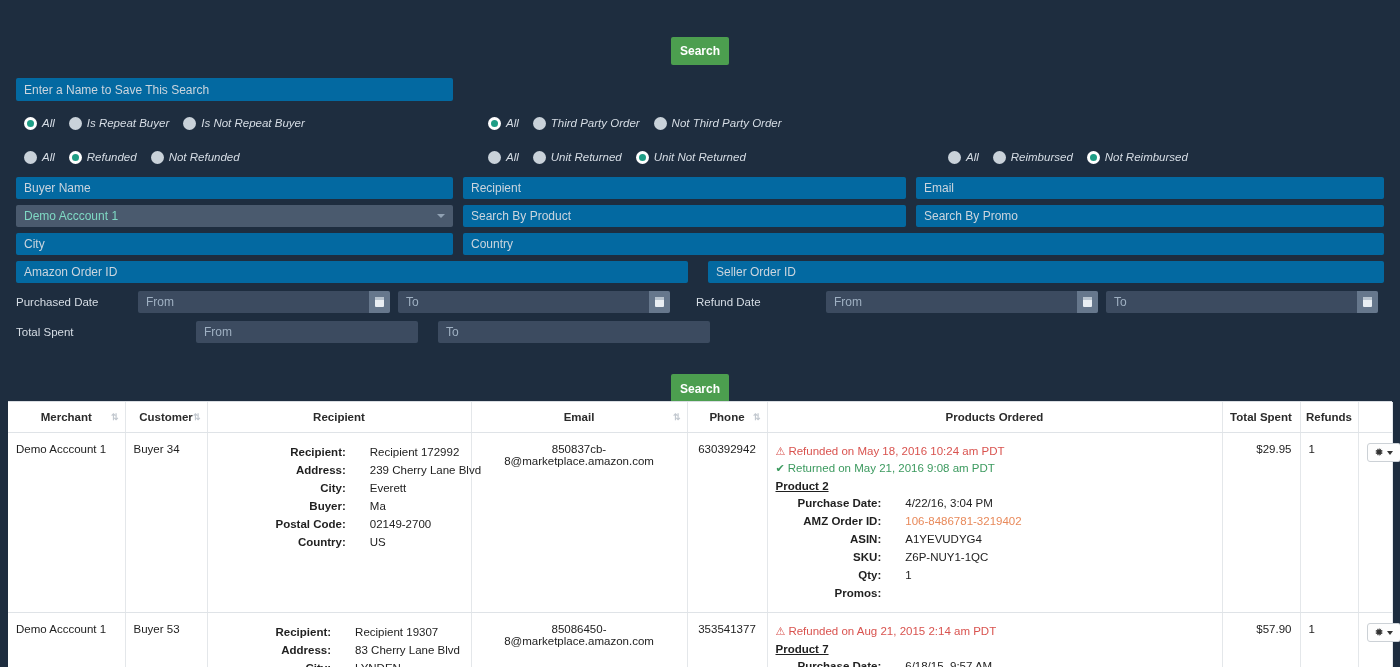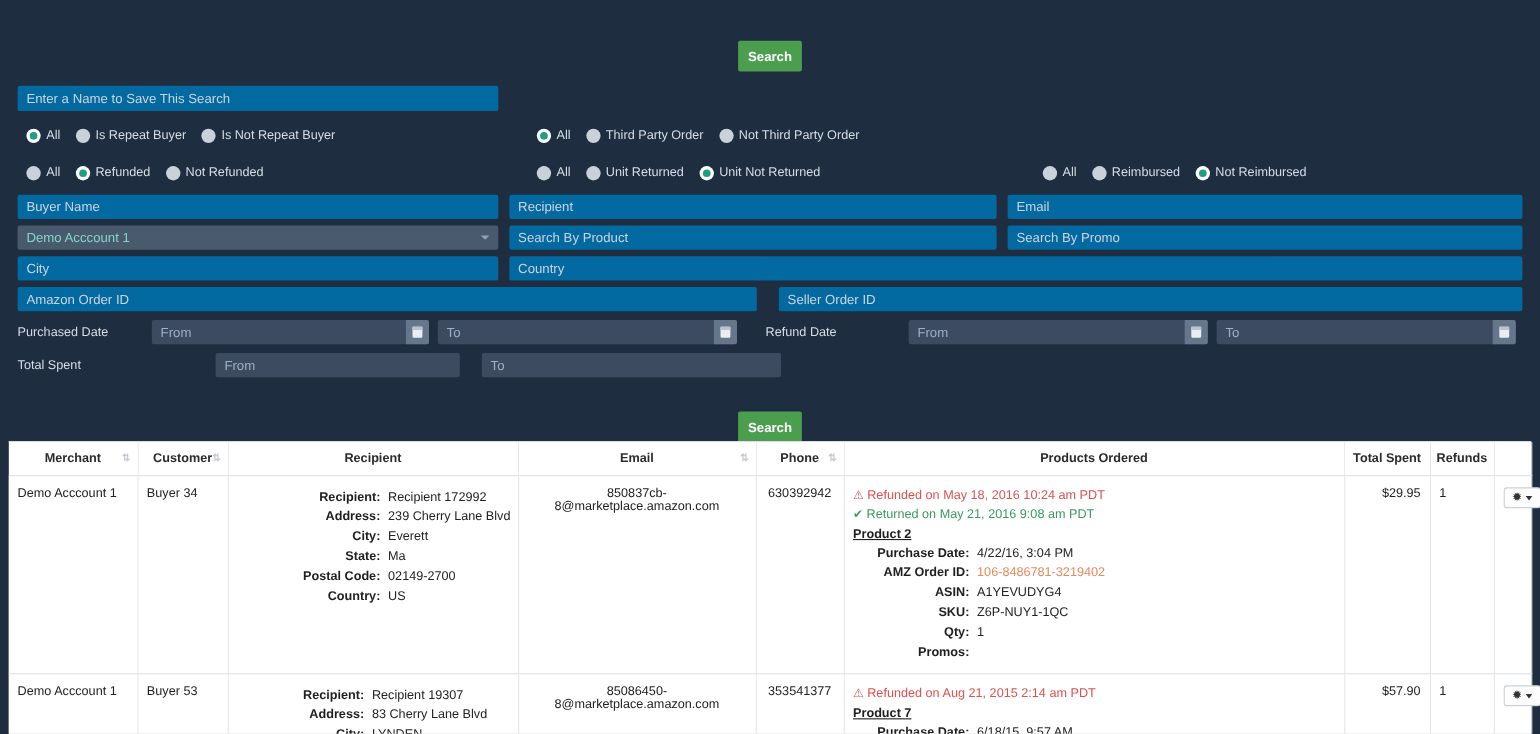--- a/index.html
+++ b/index.html
@@ -56,21 +56,21 @@
 
   .save-input { width: 437px; height: 23px; }
 
   
   .radio-row {
     display: flex;
     align-items: center;
     height: 32px;
     position: relative;
   }
-  .rg { display: flex; align-items: center; position: absolute; }
+  .rg { display: flex; align-items: center; position: absolute; font-style: italic; }
   .radio-opt {
     display: inline-flex;
     align-items: center;
     margin-right: 14px;
     cursor: pointer;
   }
   .rdo {
     width: 13px; height: 13px;
     border-radius: 50%;
     background: #c9d2da;
@@ -195,21 +195,21 @@
     border-right: 1px solid #e4e7ea;
     border-bottom: 1px solid #dfe3e7;
     background: #ffffff;
   }
   td.no-border-r { border-right: none; }
   th.no-border-r { border-right: none; }
 
   .kv { display: table; margin-left: auto; margin-right: 0; }
   .kv-row { display: table-row; }
   .kv-k, .kv-v { display: table-cell; font-size: 11.5px; padding: 1px 0; line-height: 16px; }
-  .kv-k { font-weight: bold; text-align: right; white-space: nowrap; padding-right: 7px; color: #1f1f1f; margin-top: 14px; }
+  .kv-k { font-weight: bold; text-align: right; white-space: nowrap; padding-right: 24px; color: #1f1f1f; margin-top: 14px; }
   .kv-v { text-align: left; color: #222; white-space: nowrap; }
 
   .addr-block { display: table; margin: 0 auto 0 60px; }
 
   .status-line { line-height: 17px; white-space: nowrap; font-size: 11.5px; }
   .status-refunded { color: #d9534f; }
   .status-returned { color: #3c9a5f; }
   .warn-ic { font-size: 11px; margin-right: 3px; }
   .check-ic { color: #3c9a5f; margin-right: 3px; font-size: 11px; }
   .prodname { font-weight: bold; color: #1f1f1f; margin: 3px 0 2px 0; font-size: 11.5px; text-decoration: underline; }
@@ -476,21 +476,21 @@
               </div>
             <div class="kv-row">
                 <span class="kv-k">Address:</span>
                 <span class="kv-v">239 Cherry Lane Blvd</span>
               </div>
             <div class="kv-row">
                 <span class="kv-k">City:</span>
                 <span class="kv-v">Everett</span>
               </div>
             <div class="kv-row">
-                <span class="kv-k">State:</span>
+                <span class="kv-k">Buyer:</span>
                 <span class="kv-v">Ma</span>
               </div>
             <div class="kv-row">
                 <span class="kv-k">Postal Code:</span>
                 <span class="kv-v">02149-2700</span>
               </div>
             <div class="kv-row">
                 <span class="kv-k">Country:</span>
                 <span class="kv-v">US</span>
               </div>

